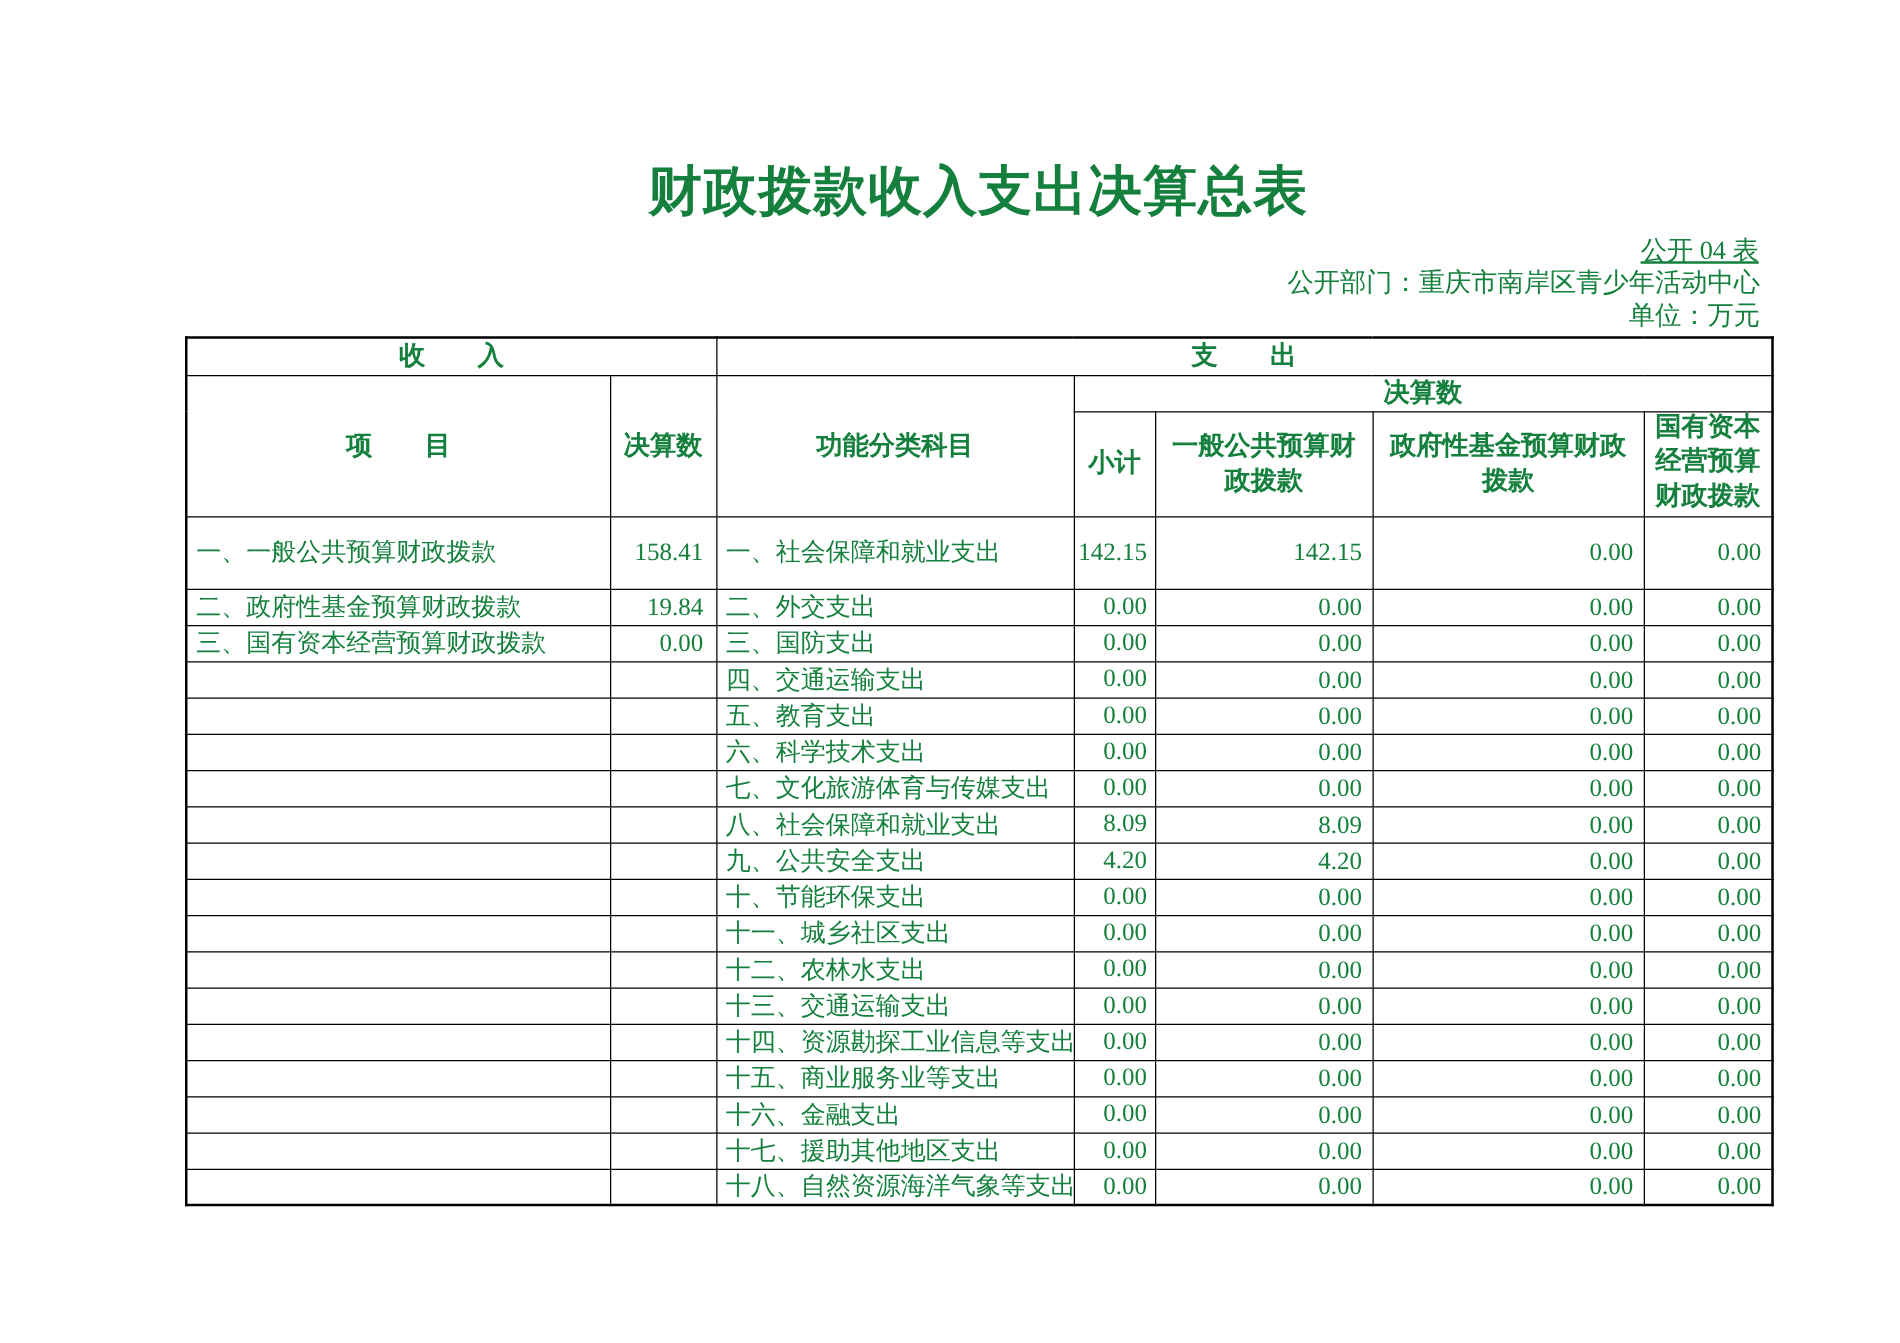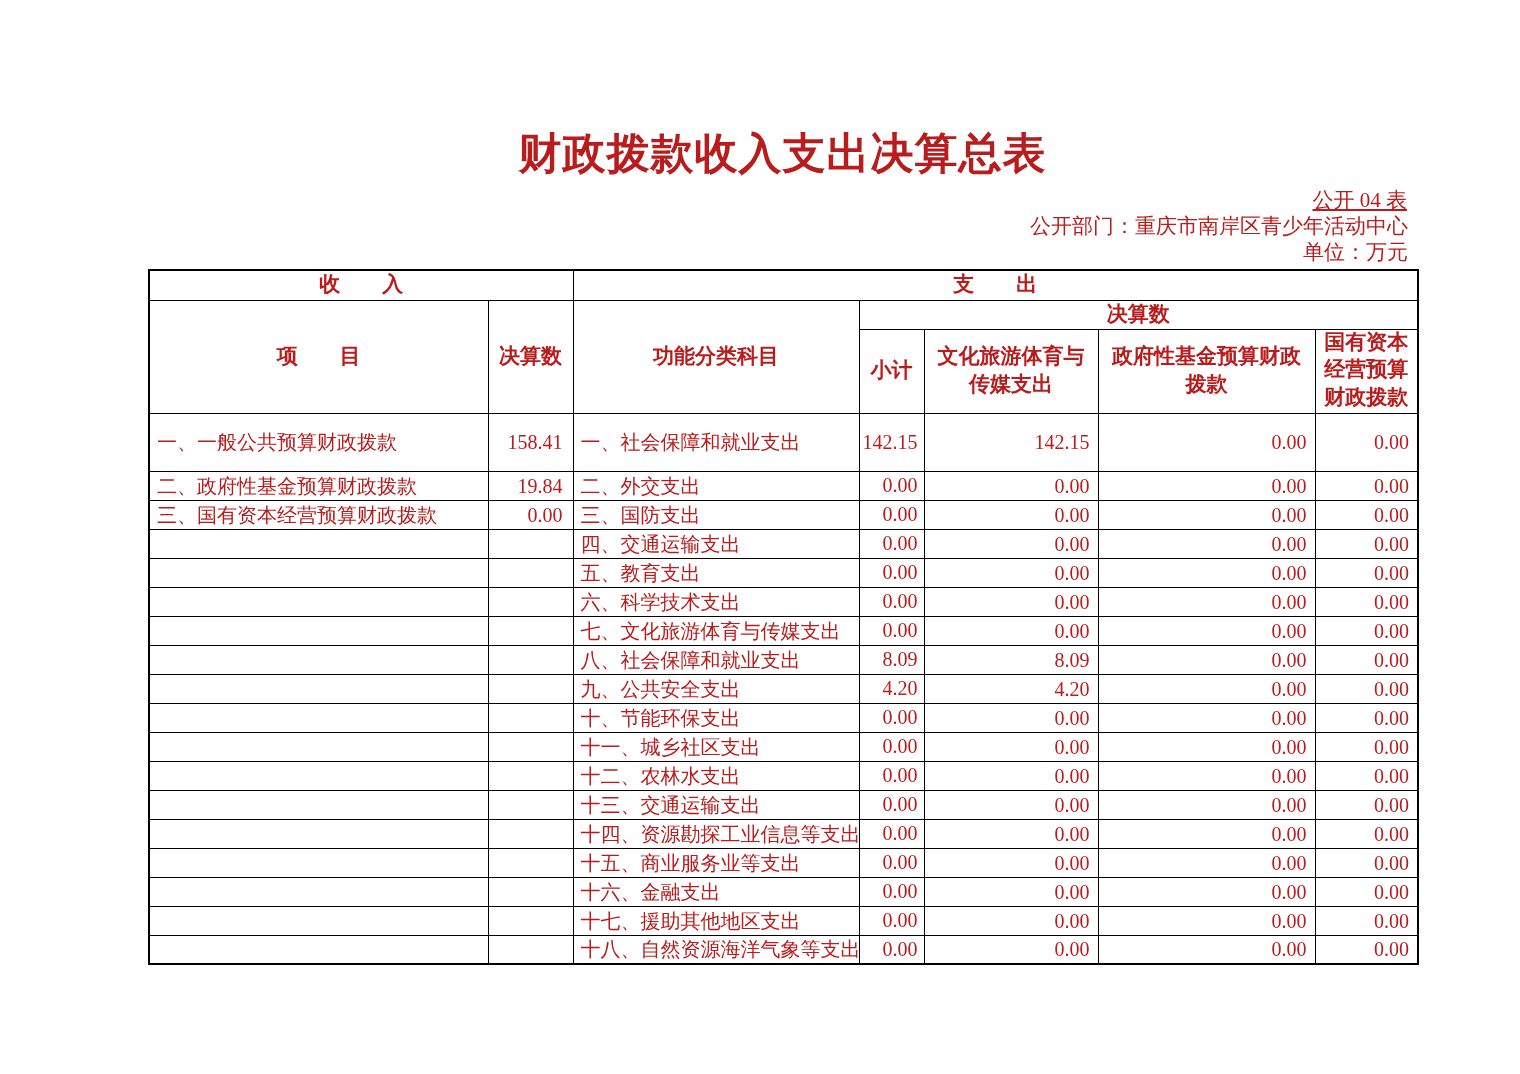--- a/index.html
+++ b/index.html
@@ -1,21 +1,21 @@
 <!DOCTYPE html>
 <html><head>
 <meta charset="utf-8">
 <style>
   html,body{margin:0;padding:0;background:#ffffff;}
   .page{
     position:relative;
     width:1520px;
     height:1074px;
     background:#ffffff;
-    color:#b91c1c;
+    color:#15803d;
     font-family:"Liberation Serif","DejaVu Serif",serif;
     overflow:hidden;
   }
   .content{
     position:absolute;
     left:148px;
     top:0;
     width:1269px;
   }
   .doc-title{
@@ -108,21 +108,21 @@
           <th colspan="5">支　　出</th>
         </tr>
         <tr class="r-sub">
           <th rowspan="2">项　　目</th>
           <th rowspan="2">决算数</th>
           <th rowspan="2">功能分类科目</th>
           <th colspan="4">决算数</th>
         </tr>
         <tr class="r-cols">
           <th>小计</th>
-          <th class="thpad">文化旅游体育与传媒支出</th>
+          <th class="thpad">一般公共预算财政拨款</th>
           <th class="thpad">政府性基金预算财政拨款</th>
           <th class="thnarrow">国有资本经营预算财政拨款</th>
         </tr>
       </thead>
       <tbody id="rows">
           <tr class="data data-first">
             <td class="label">一、一般公共预算财政拨款</td>
             <td class="num">158.41</td>
             <td class="label">一、社会保障和就业支出</td>
             <td class="sub">142.15</td>

